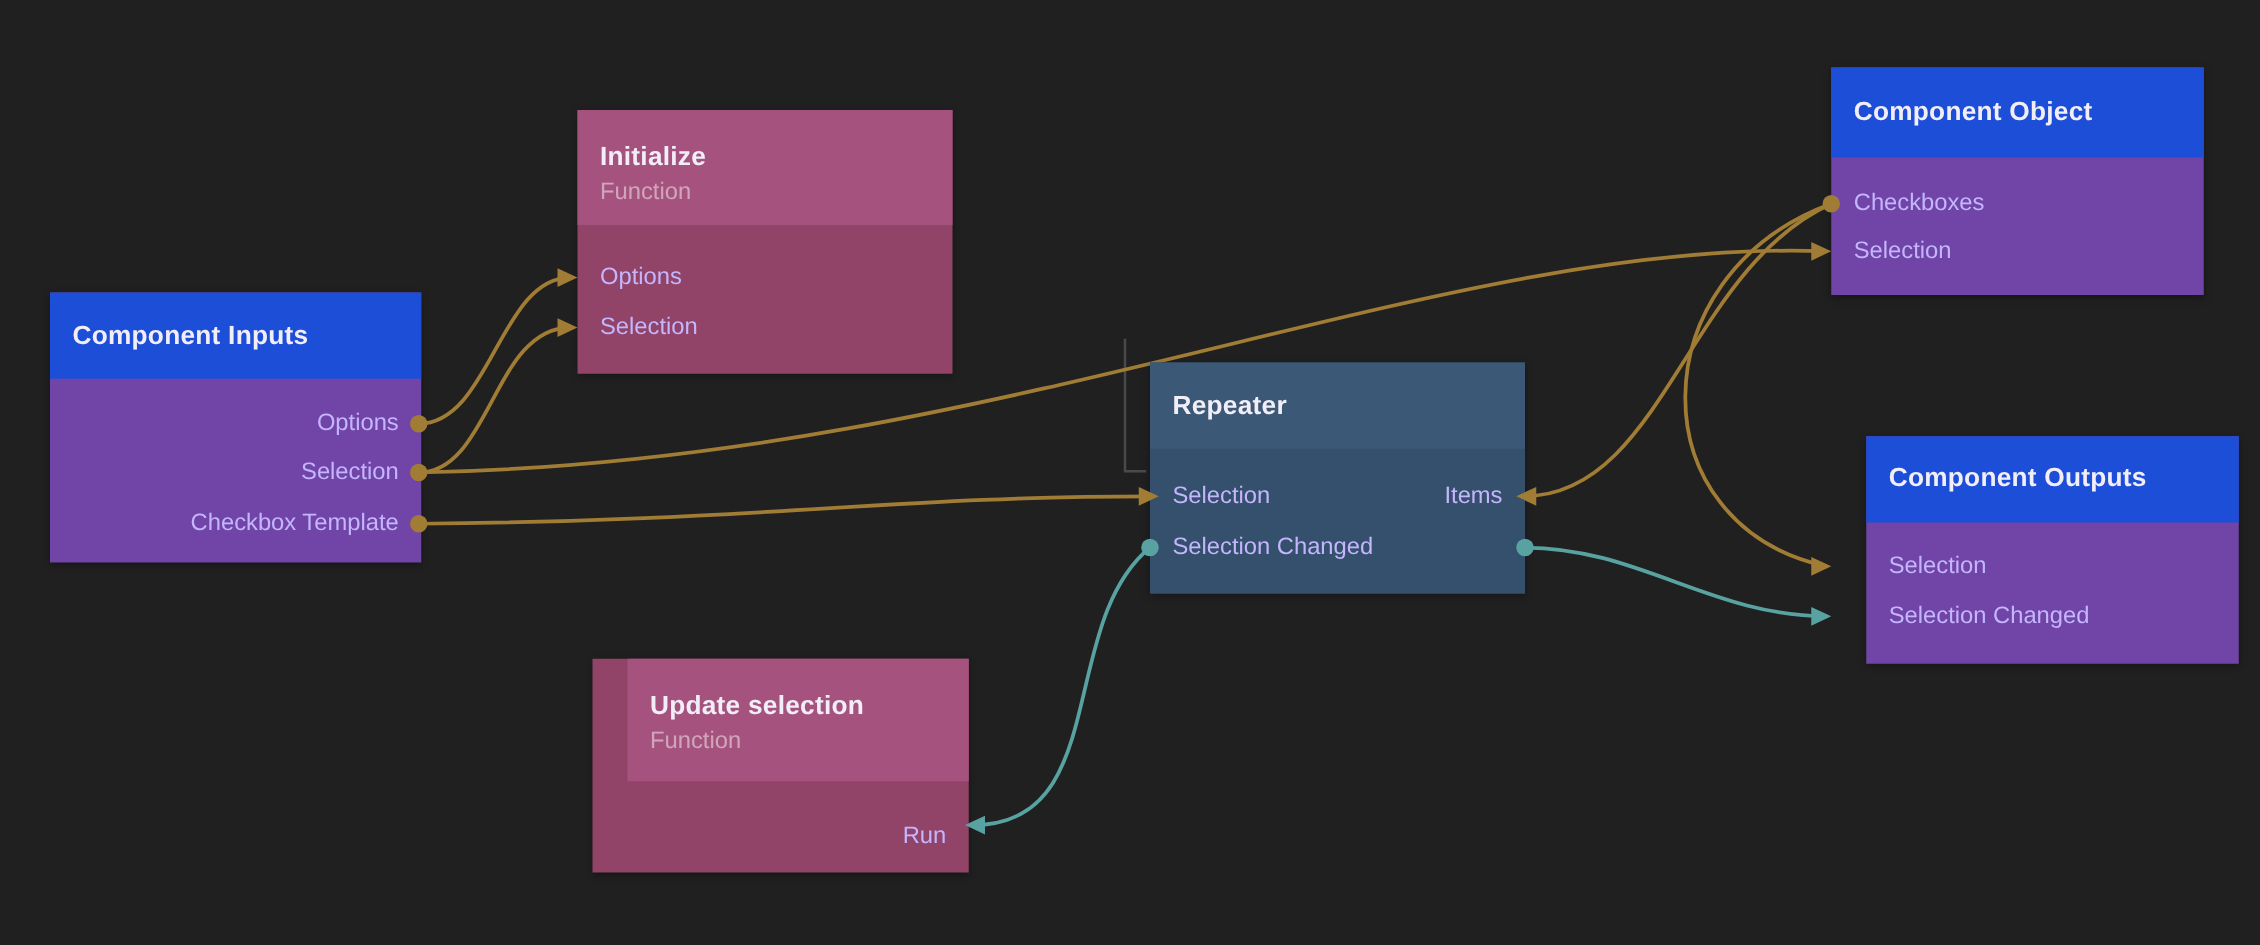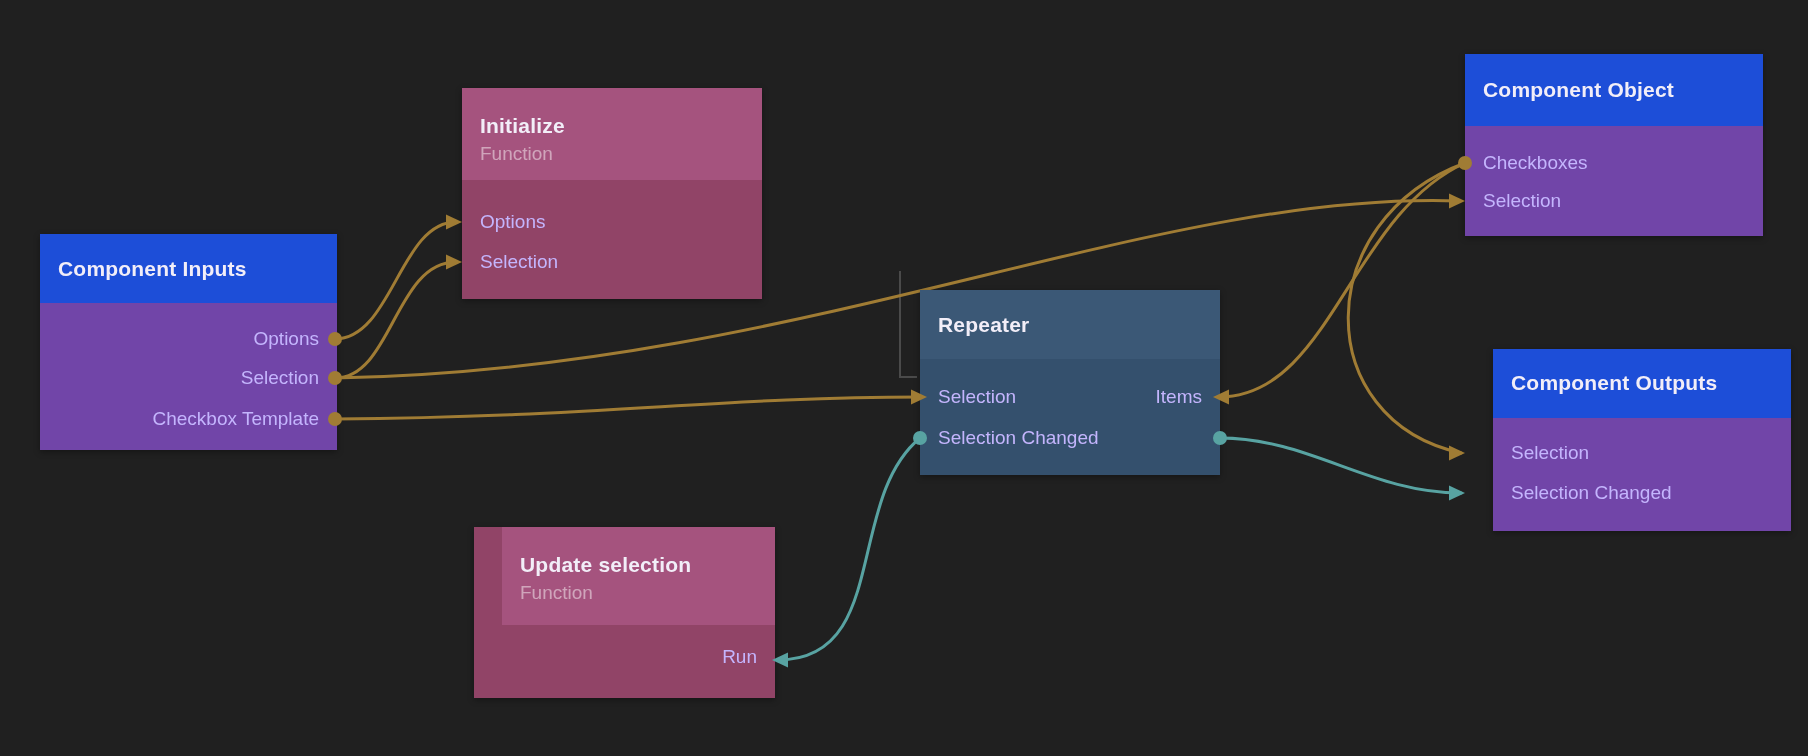--- a/index.html
+++ b/index.html
@@ -113,15 +113,15 @@
         <div class="title" style="top: 34px;">Component Outputs</div>
       </div>
       <div class="row left" style="top: 104px;">Selection</div>
       <div class="row left" style="top: 144px;">Selection Changed</div>
     </div>
     <div class="node theme-pink" style="left: 474px; top: 527px; width: 301px; height: 171px;">
       <div class="header" style="height: 98px; margin-left: 28px;">
         <div class="title" style="top: 38px;">Update selection</div>
         <div class="subtitle" style="top: 66px;">Function</div>
       </div>
-      <div class="row right" style="top: 130px;">Run</div>
+      <div class="row right" style="top: 142px;">Run</div>
     </div>
   </div>
 
 </body></html>

